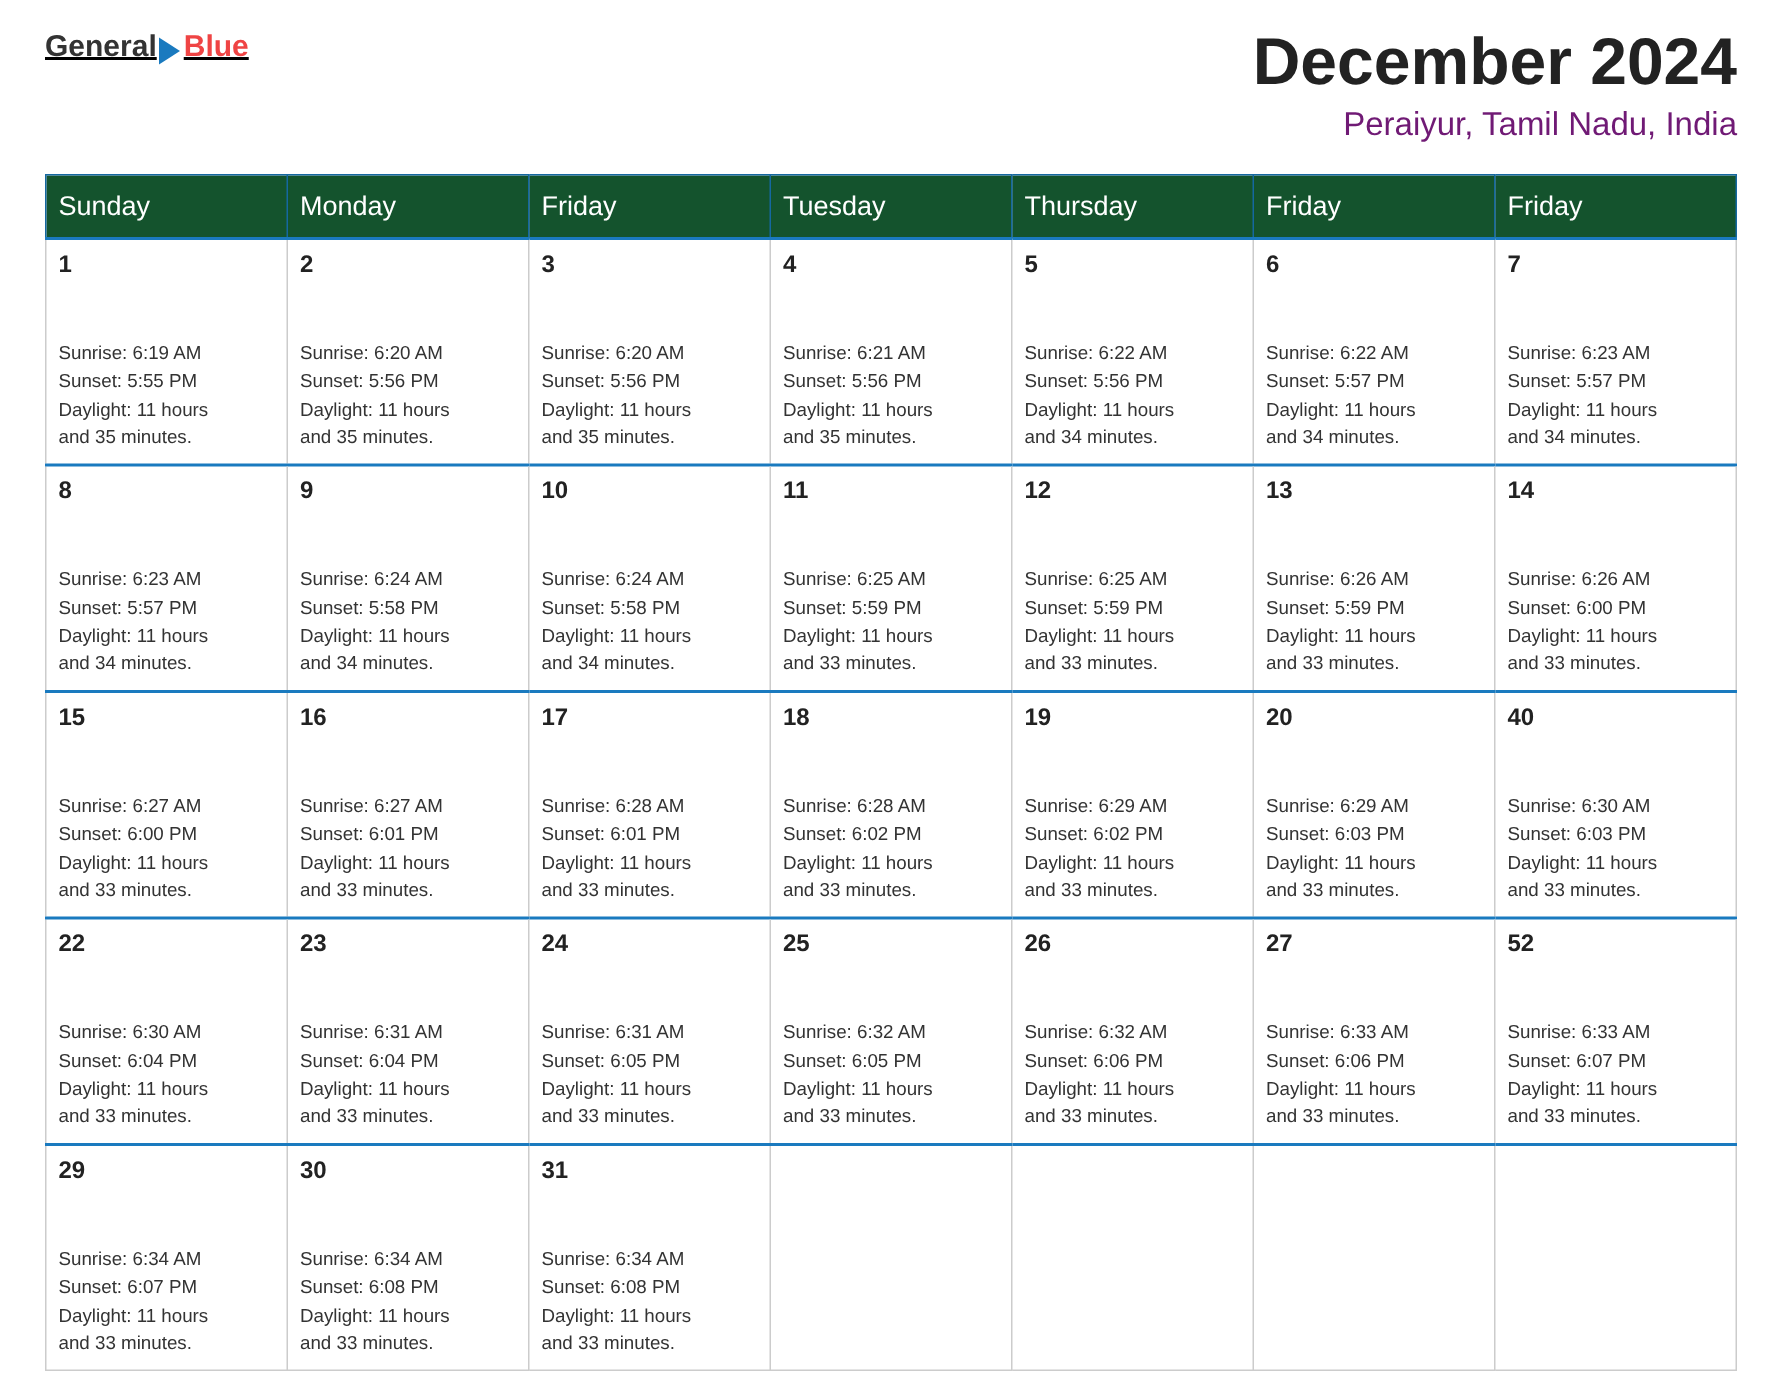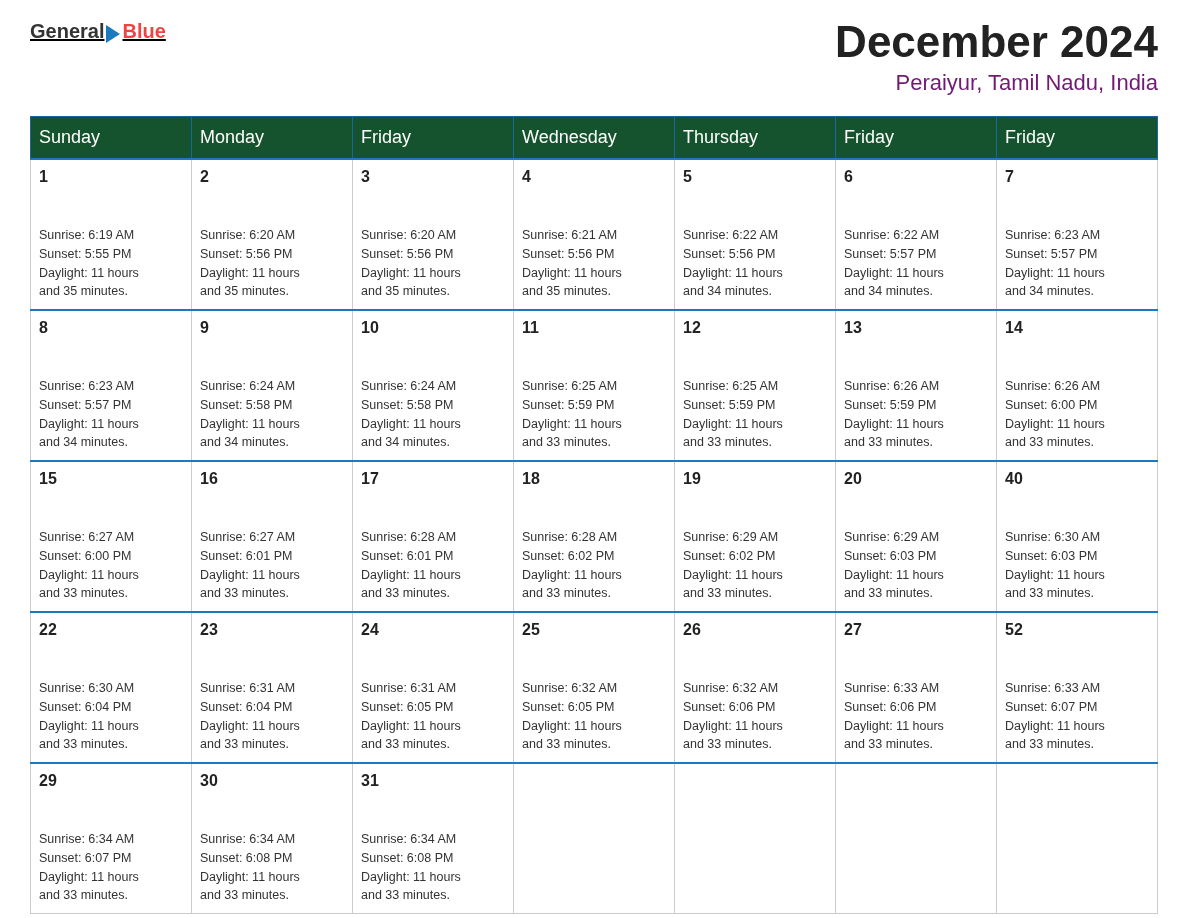--- a/index.html
+++ b/index.html
@@ -116,21 +116,21 @@
     <div class="location-title">Peraiyur, Tamil Nadu, India</div>
   </div>
 </div>
 
 <table class="calendar">
   <thead>
     <tr>
     <th>Sunday</th>
         <th>Monday</th>
         <th>Friday</th>
-        <th>Wednesday</th>
+        <th>Tuesday</th>
         <th>Thursday</th>
         <th>Friday</th>
         <th>Friday</th>
       </tr>
   </thead>
   <tbody id="calendar-body">
   <tr class="week-row">
         <td>
           <span class="day-number">1</span>
           <div class="day-info">Sunrise: 6:19 AM<br>Sunset: 5:55 PM<br>Daylight: 11 hours<br>and 35 minutes.</div>

